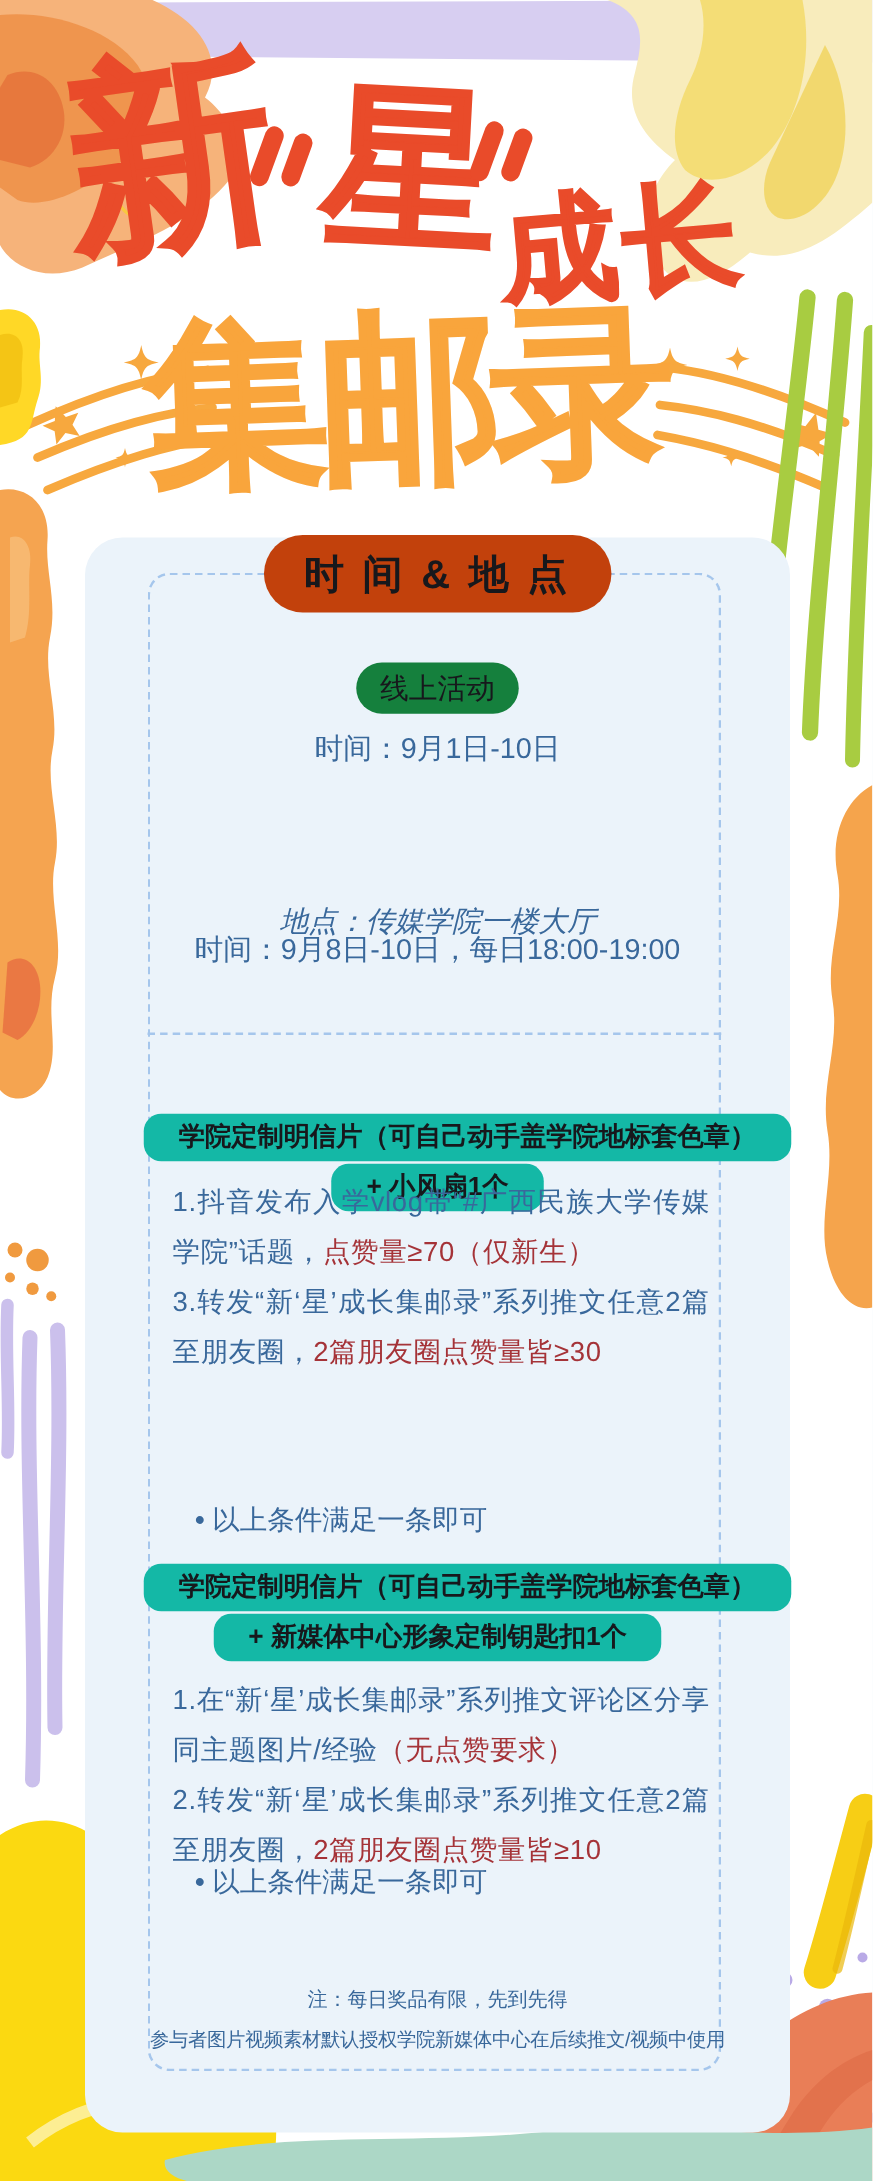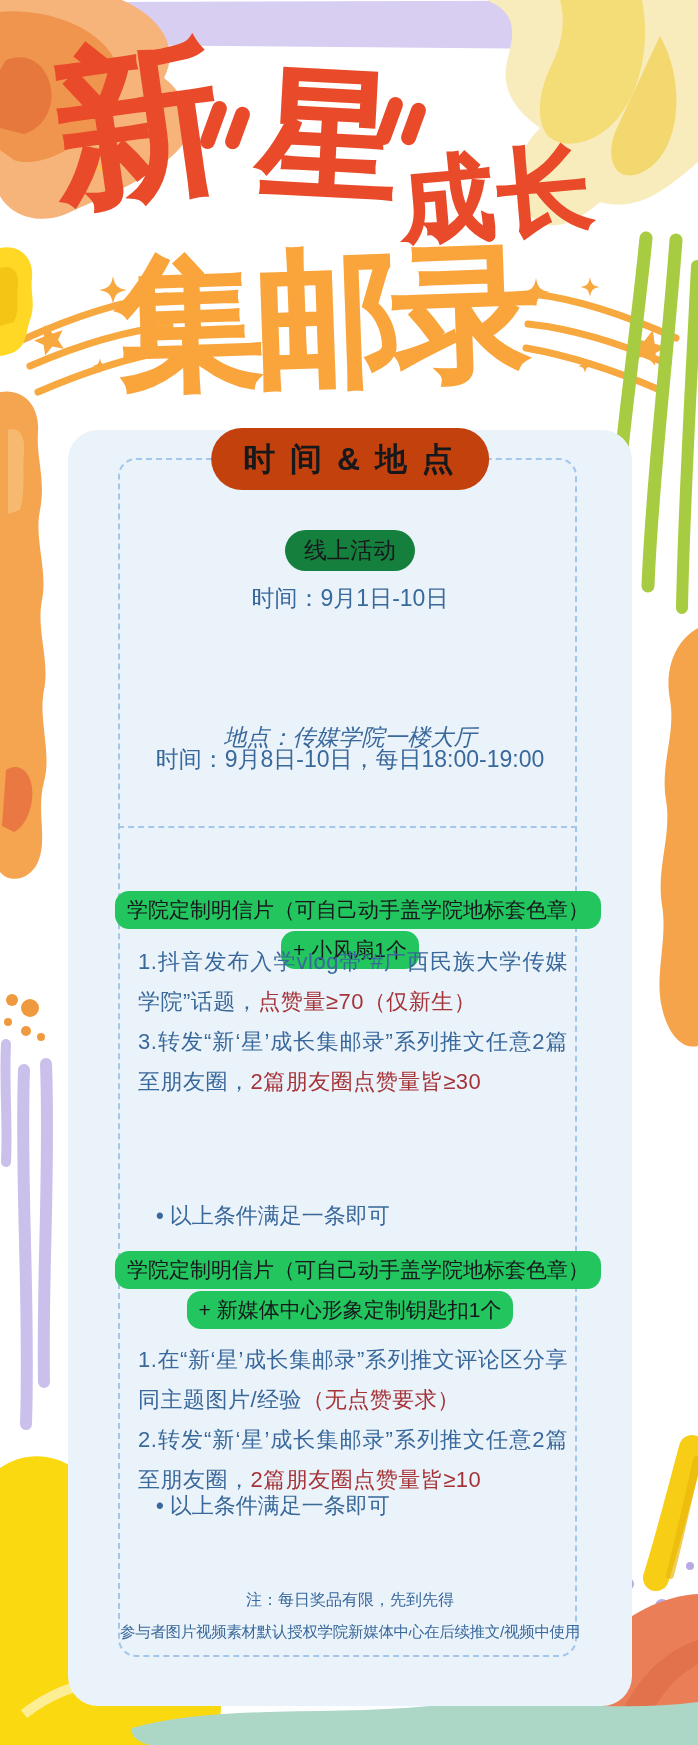--- a/index.html
+++ b/index.html
@@ -31,22 +31,22 @@
   .badge{position:absolute;left:282px;transform:translateX(-50%);background:#15803d;border-radius:22px;
          color:#17181C;font-weight:normal;font-size:23px;line-height:1;padding:9px 19px;white-space:nowrap;z-index:1;}
   #badge-online{top:100px;}
   #badge-offline{top:202px;}
   .info{position:absolute;left:0;width:564px;margin:0;text-align:center;color:#39689B;font-size:23px;
         line-height:1.2;z-index:1;}
   #online-time{top:155px;}
   #offline-time{top:268px;margin-top:48px;}
   #offline-place{top:294px;font-style:italic;}
   .prize-hdr{position:absolute;left:282px;transform:translateX(-50%);width:470px;text-align:center;z-index:1;}
-  .prize-hdr span{display:inline-block;background:#22c55e;border-radius:14px;color:#17181C;font-weight:normal;
-                  font-size:21px;line-height:32px;padding:3px 12px;margin:1px 0;white-space:nowrap;}
+  .prize-hdr span{display:inline-block;background:#14b8a6;border-radius:14px;color:#17181C;font-weight:bold;
+                  font-size:21px;line-height:32px;padding:3px 28px;margin:1px 0;white-space:nowrap;}
   #prize1-hdr{top:460px;}
   #prize2-hdr{top:820px;}
   .rules{position:absolute;left:70px;width:430px;z-index:1;}
   #rules1{top:512px;}
   #rules2{top:910px;}
   .rules p.rule{margin:0;font-size:22px;line-height:40px;letter-spacing:.5px;text-align:justify;color:#39689B;}
   .rules .blue{color:#39689B;}
   .rules .red{color:#A53338;}
   .bullet{position:absolute;left:88px;margin:0;font-size:22px;line-height:1.2;color:#39689B;z-index:1;}
   .bullet::before{content:"• ";font-weight:bold;}

